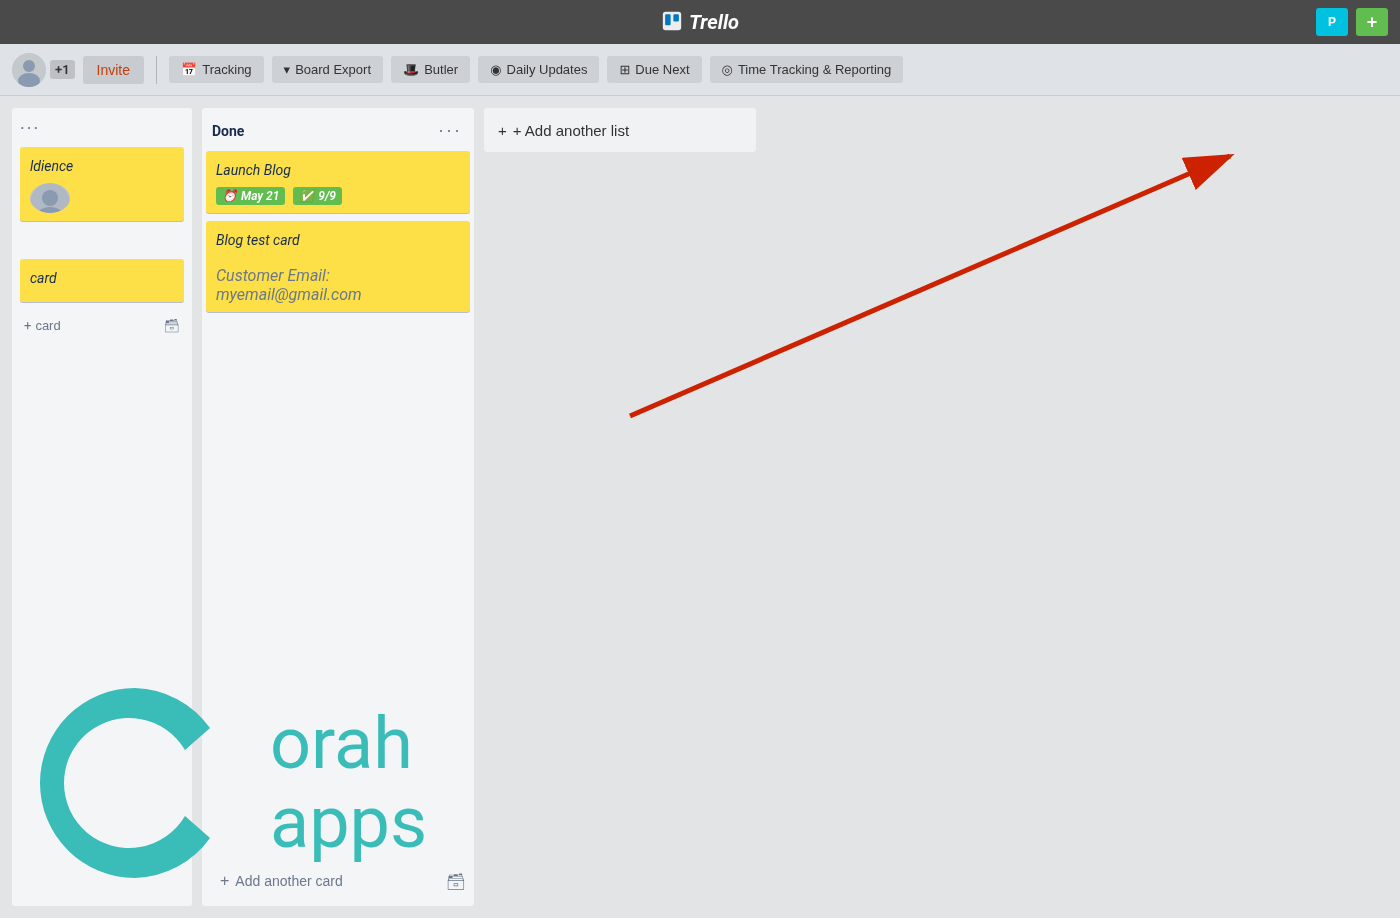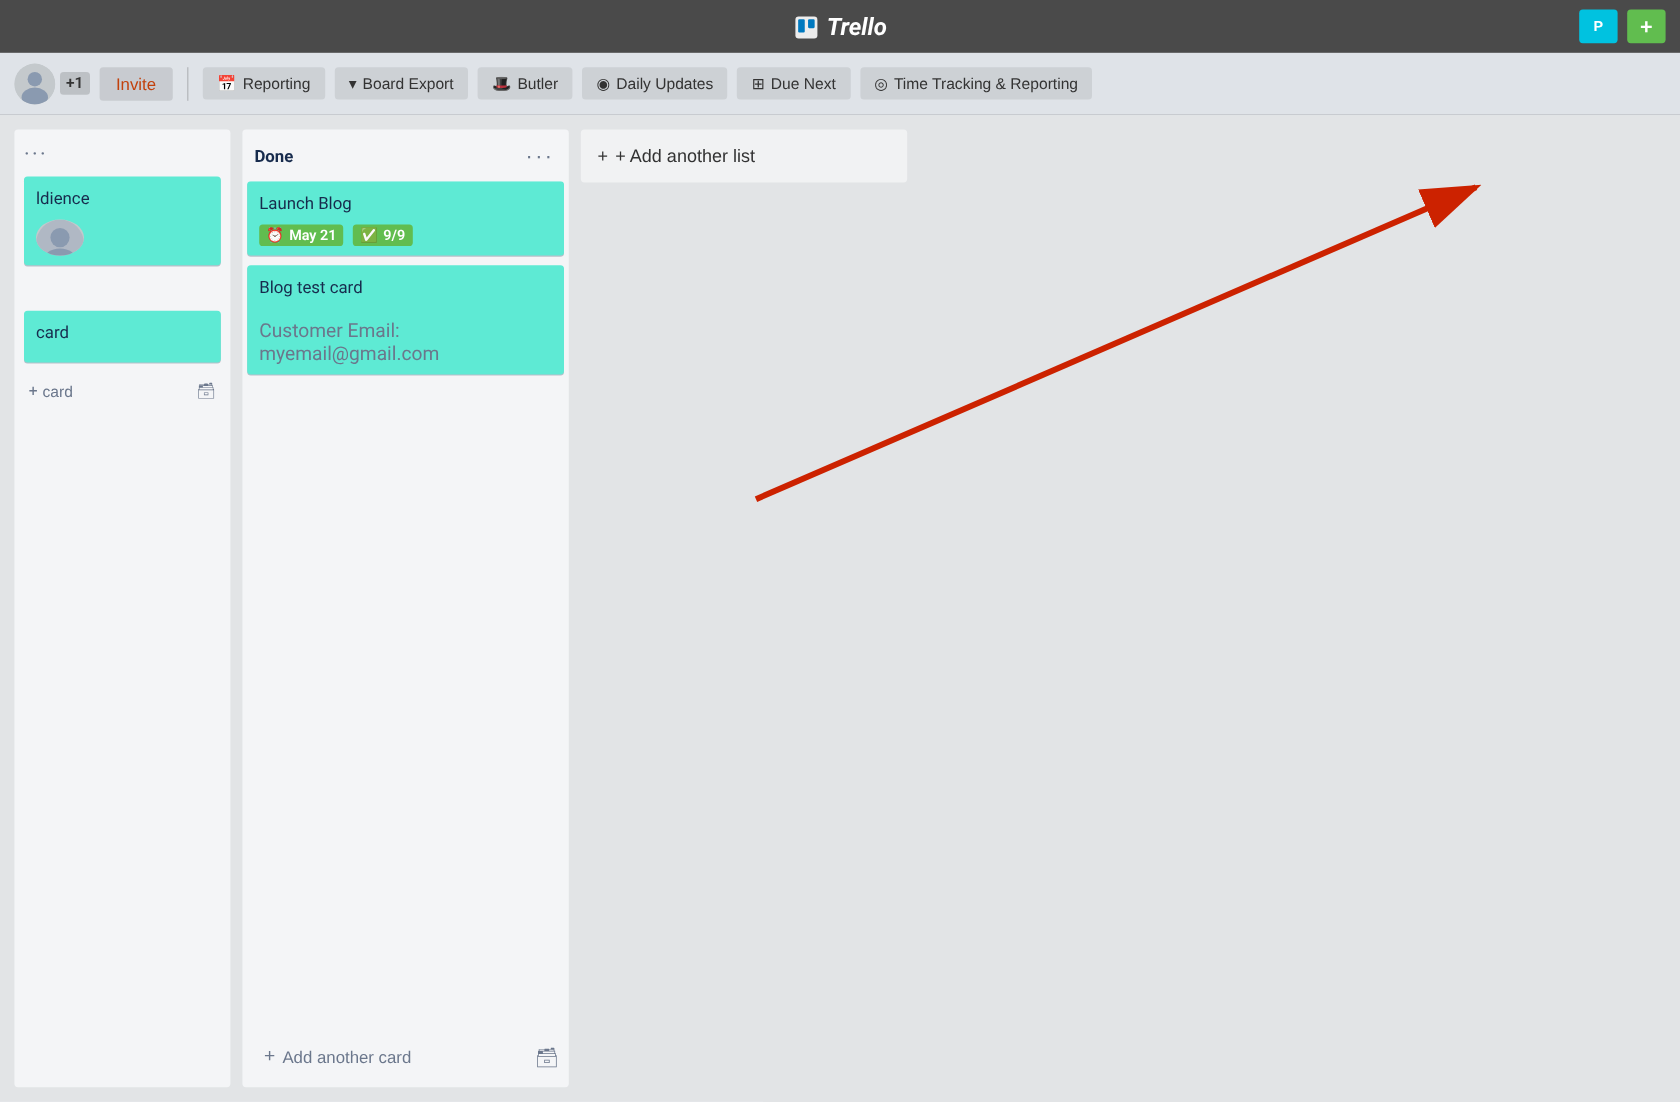--- a/index.html
+++ b/index.html
@@ -19,21 +19,21 @@
       align-items: center;
       justify-content: center;
       position: relative;
     }
     .trello-logo {
       color: white;
       font-size: 20px;
       font-style: italic;
       font-weight: bold;
       display: flex;
-      align-items: flex-end;
+      align-items: flex-start;
       gap: 6px;
     }
     .trello-logo-icon {
       width: 22px;
       height: 22px;
     }
     .topbar-right {
       position: absolute;
       right: 12px;
       top: 50%;
@@ -184,26 +184,27 @@
       padding: 2px 4px;
     }
     .list-cards {
       padding: 0 4px;
       overflow-y: auto;
       flex: 1;
     }
 
     
     .card {
-      background: #5eead4;
+      background: #fde047;
       border-radius: 3px;
       margin-bottom: 8px;
       padding: 10px 10px 8px;
       box-shadow: 0 1px 0 rgba(9,30,66,0.25);
       cursor: pointer;
+      font-style: italic;
     }
     .card-title {
       font-size: 14px;
       color: #172b4d;
       margin-bottom: 6px;
       line-height: 1.4;
     }
     .card-meta {
       display: flex;
       align-items: center;
@@ -337,21 +338,21 @@
         <circle cx="17" cy="13" r="6" fill="#8a9ab0"></circle>
         <ellipse cx="17" cy="28" rx="11" ry="8" fill="#8a9ab0"></ellipse>
       </svg>
     </div>
     <span class="plus-badge">+1</span>
   </div>
   <button class="invite-btn">Invite</button>
   <div class="header-divider"></div>
   <button class="header-nav-btn">
     <span>📅</span>
-    <span>Reporting</span>
+    <span>Tracking</span>
   </button>
   <button class="header-nav-btn">
     <span>▾</span>
     <span>Board Export</span>
   </button>
   <button class="header-nav-btn">
     <span>🎩</span>
     <span>Butler</span>
   </button>
   <button class="header-nav-btn">
@@ -442,14 +443,31 @@
   <svg style="position:absolute; top:0; left:0; width:100%; height:100%; pointer-events:none;">
 
     <defs>
       <marker id="arrowhead" markerWidth="10" markerHeight="7" refX="9" refY="3.5" orient="auto">
         <polygon points="0 0, 10 3.5, 0 7" fill="#cc2200"></polygon>
       </marker>
     </defs>
     <line x1="630" y1="320" x2="1230" y2="60" stroke="#cc2200" stroke-width="5" marker-end="url(#arrowhead)"></line>
   </svg>
 
+  <div class="logo-overlay">
+
+    <svg class="logo-icon" viewBox="0 0 230 230">
+
+      <path d="M 115 20 
+               A 95 95 0 1 0 115 210 
+               A 95 95 0 0 0 190 170
+               L 165 148
+               A 65 65 0 1 1 165 82
+               L 190 60
+               A 95 95 0 0 0 115 20 Z" fill="#3abcb8"></path>
+    </svg>
+    <div>
+      <div class="logo-text">orah</div>
+      <div class="logo-text">apps</div>
+    </div>
+  </div>
 
 </div>
 
 </body></html>

